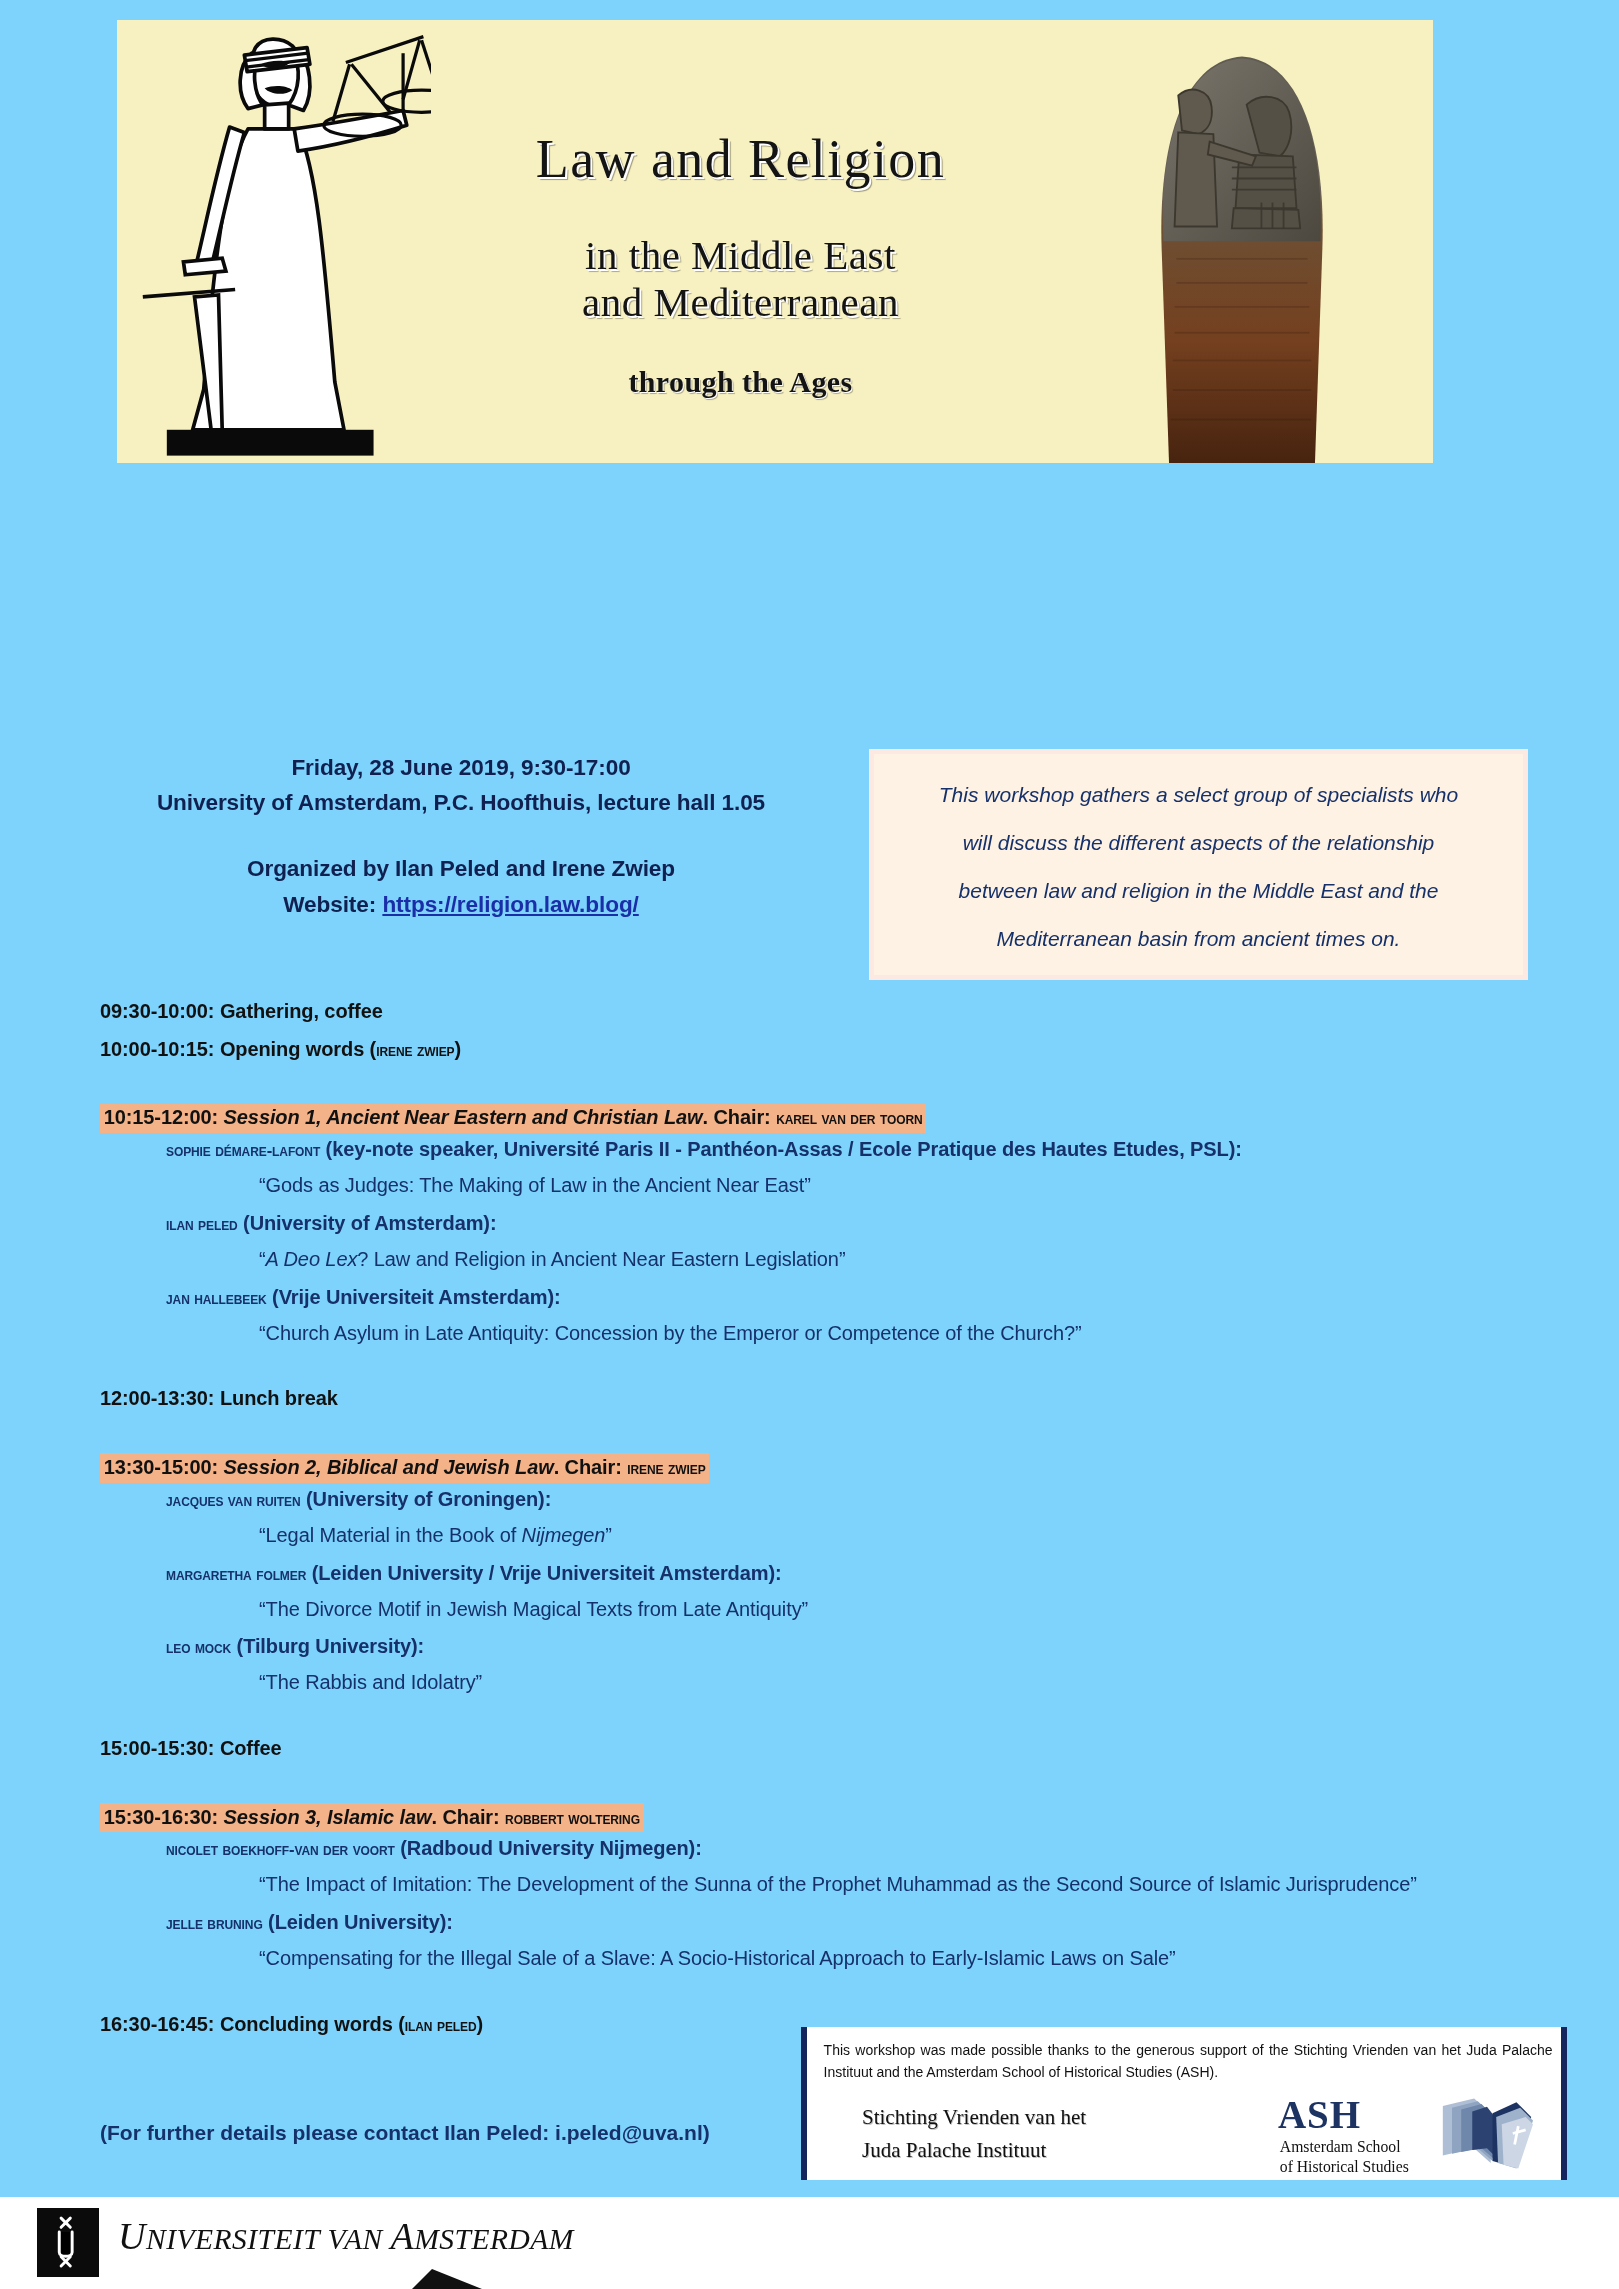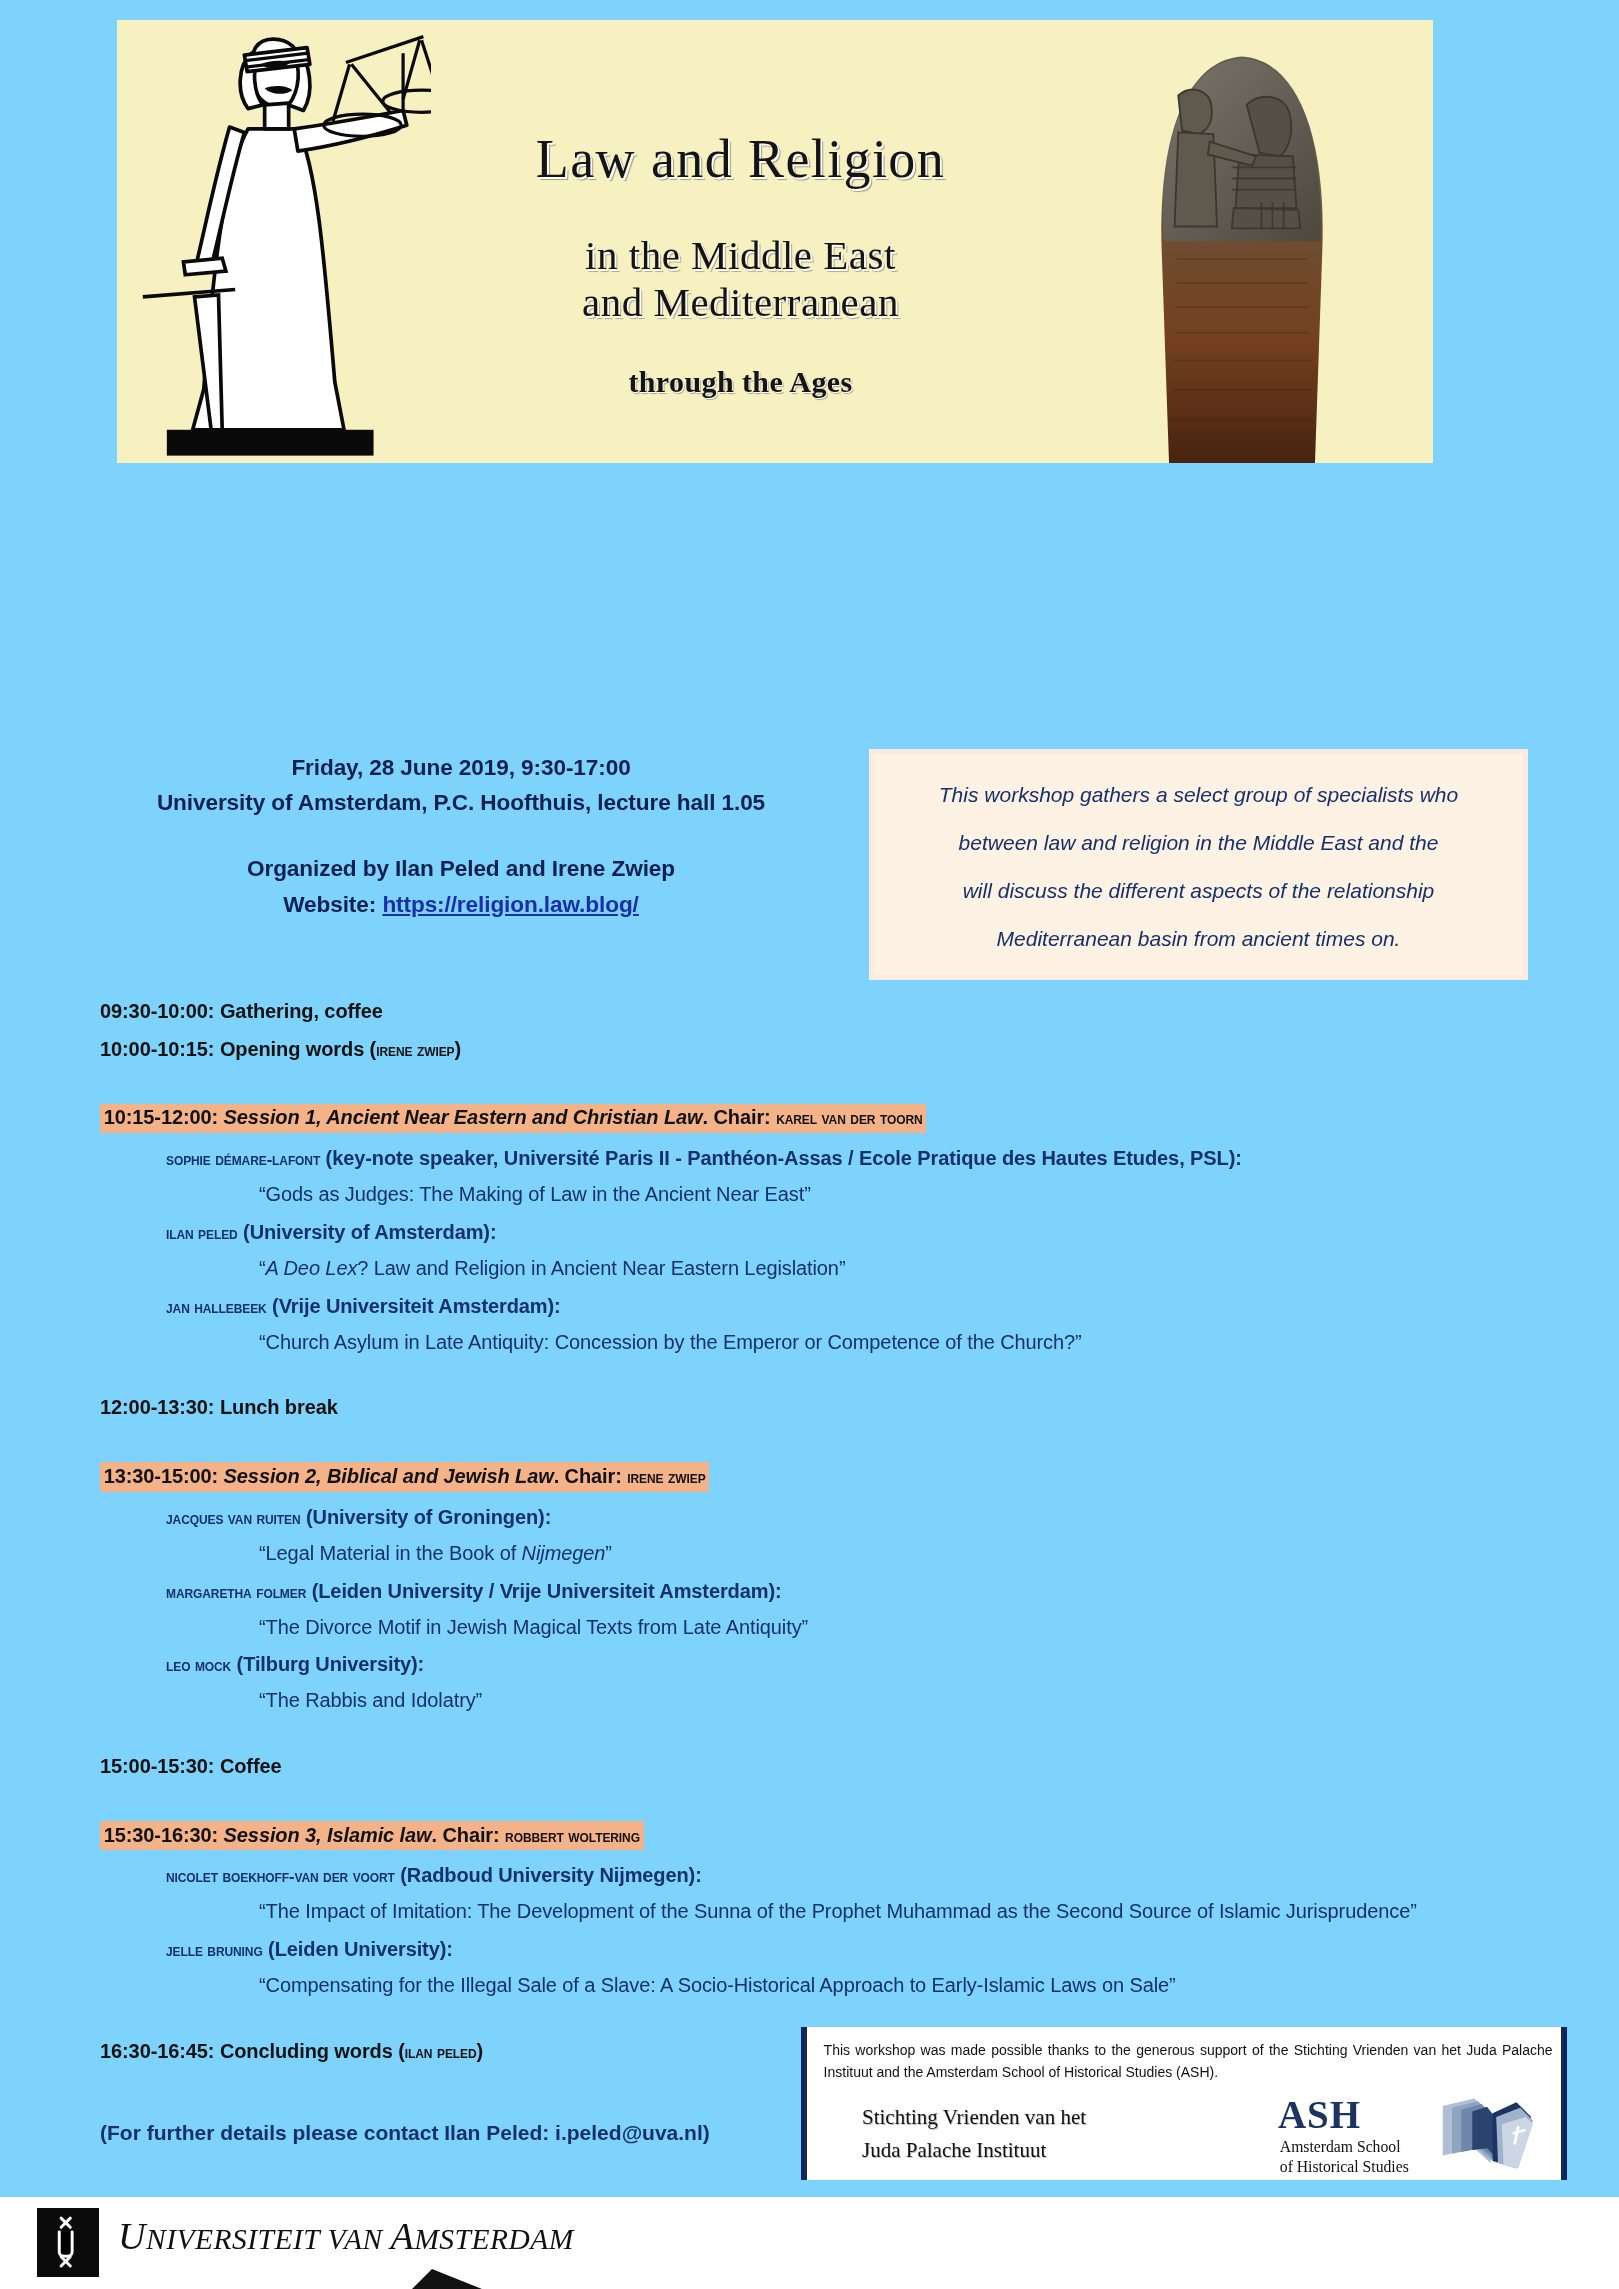--- a/index.html
+++ b/index.html
@@ -128,21 +128,21 @@
   .slot .smallcaps { font-size: 17px; }
   .spacer { height: 28px; }
 
   .session-head {
     display: inline-block;
     background: #f3b288;
     color: #111111;
     font-weight: bold;
     font-size: 20px;
     padding: 2.8px 3.7px 3.7px 3.7px;
-    margin-bottom: 14px;
+    margin-bottom: 5px;
     letter-spacing: -0.1px;
   }
   .session-head .ital { font-style: italic; }
   .session-head .smallcaps { font-size: 17px; }
 
   .speaker {
     margin-left: 66px;
     margin-bottom: 13px;
     color: #16306a;
     font-weight: bold;
@@ -408,22 +408,22 @@
     <div class="gap"></div>
     <div class="line">Organized by Ilan Peled and Irene Zwiep</div>
     <div class="line">
       <span>Website:</span>
       <a id="website-link" href="#">https://religion.law.blog/</a>
     </div>
   </div>
 
   <div id="description-box">
     <div>This workshop gathers a select group of specialists who</div>
+    <div>will discuss the different aspects of the relationship</div>
     <div>between law and religion in the Middle East and the</div>
-    <div>will discuss the different aspects of the relationship</div>
     <div>Mediterranean basin from ancient times on.</div>
   </div>
 
   <div id="program">
 
     <div class="slot">
       <span>09:30-10:00:</span>
       <span>Gathering, coffee</span>
     </div>
 

